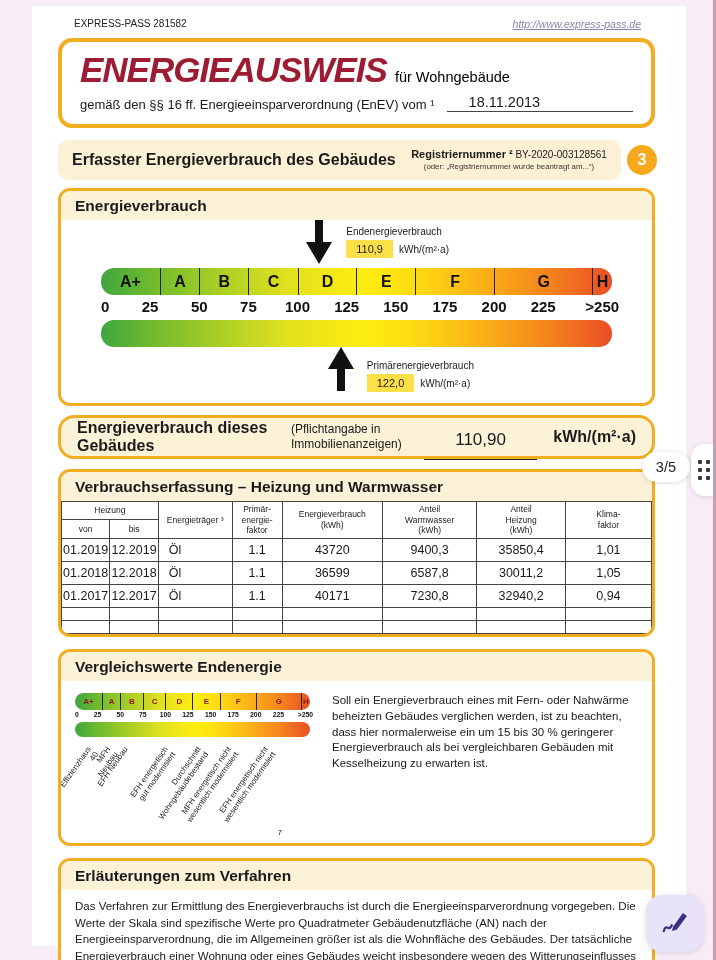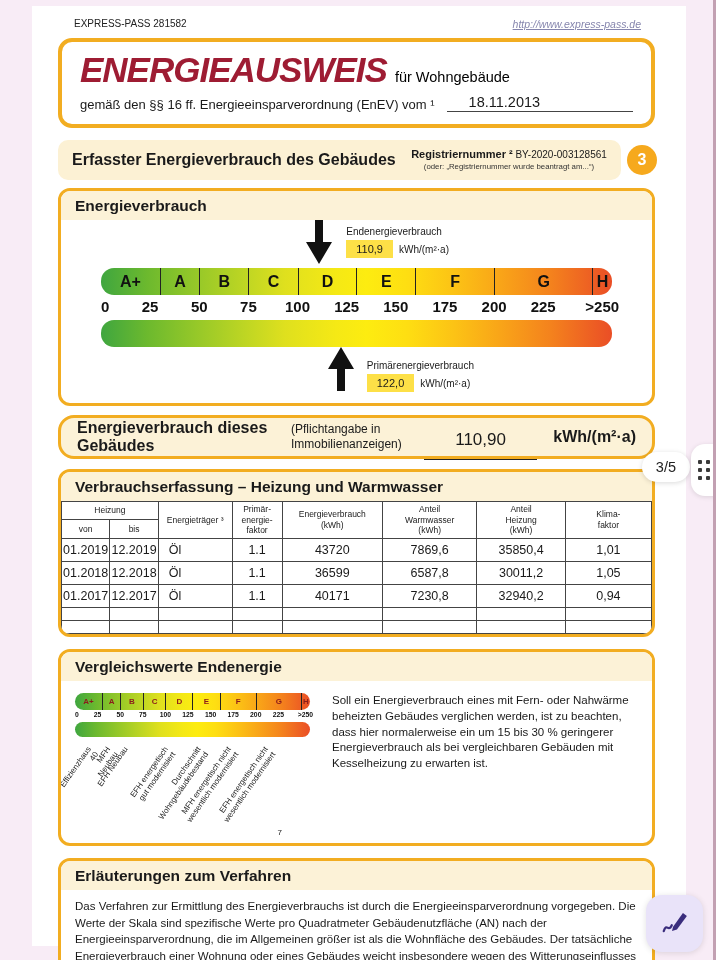--- a/index.html
+++ b/index.html
@@ -278,21 +278,21 @@
           <th>bis</th>
         </tr>
       </thead>
       <tbody id="tbody">
           <tr>
             <td class="c0">01.2019</td>
             <td class="c1">12.2019</td>
             <td class="c2">Öl</td>
             <td class="c3">1.1</td>
             <td class="c4">43720</td>
-            <td class="c5">7869,6</td>
+            <td class="c5">9400,3</td>
             <td class="c6">35850,4</td>
             <td class="c7">1,01</td>
           </tr>
           <tr>
             <td class="c0">01.2018</td>
             <td class="c1">12.2018</td>
             <td class="c2">Öl</td>
             <td class="c3">1.1</td>
             <td class="c4">36599</td>
             <td class="c5">6587,8</td>

